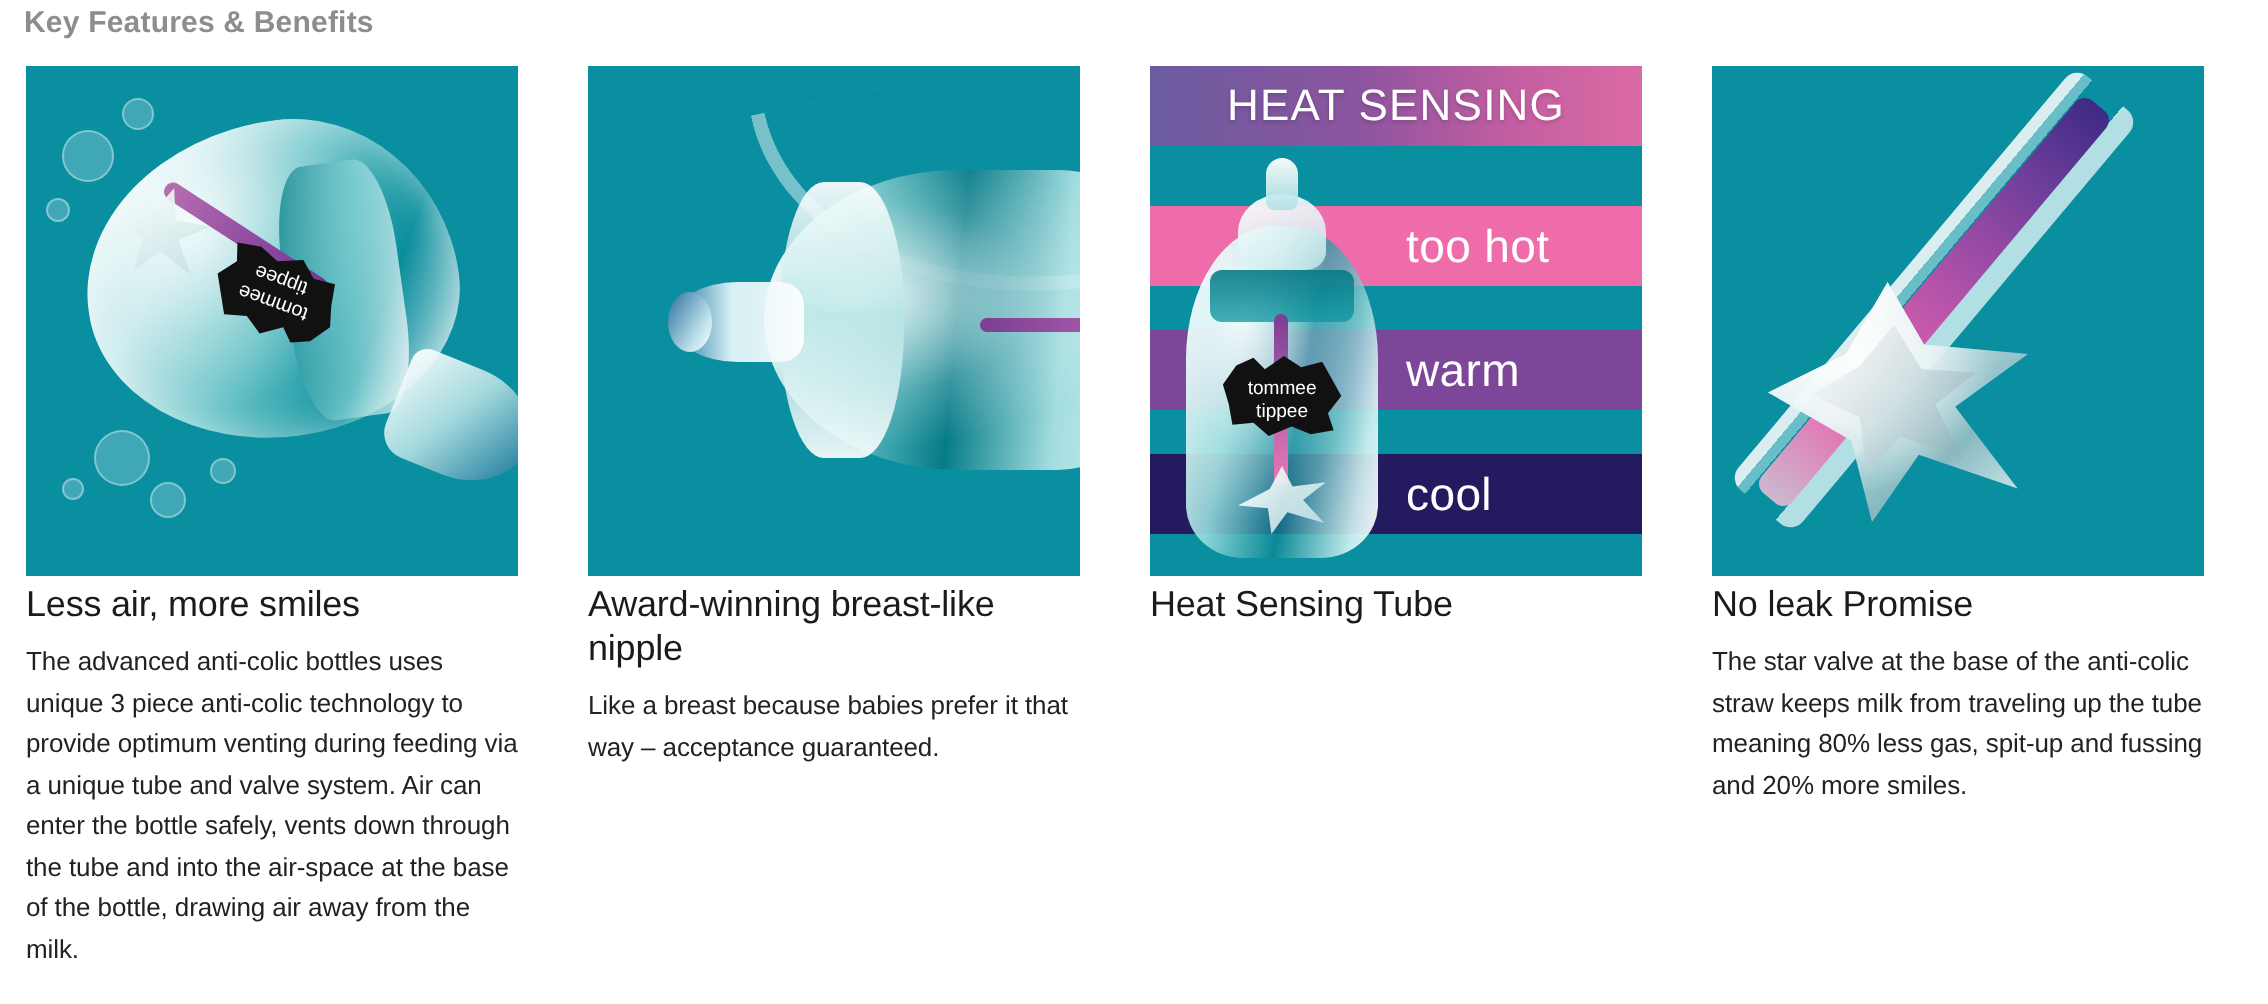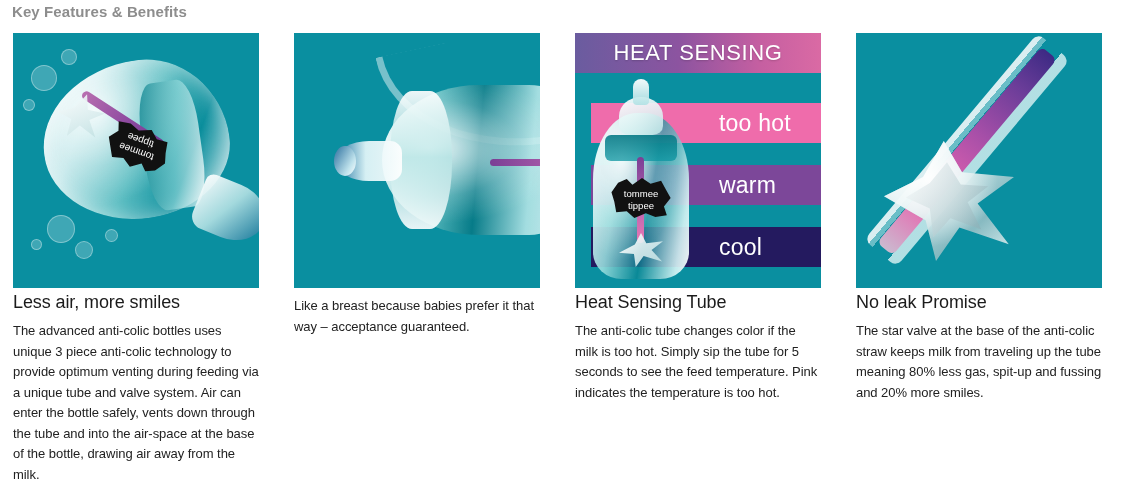--- a/index.html
+++ b/index.html
@@ -171,21 +171,21 @@
   .c3-banner span {
     color: #ffffff;
     font-size: 22px;
     font-weight: normal;
     letter-spacing: 0.6px;
     text-shadow: 0 1px 2px rgba(0,0,0,.18);
   }
   .band {
     position: absolute;
     left: 0; width: 246px;
-    display: flex; align-items: center; margin-left: 16px;
+    display: flex; align-items: center;
   }
   .band span {
     color: #ffffff;
     font-size: 23px;
     letter-spacing: .2px;
     padding-left: 128px;
   }
   .band-hot  { top: 70px;  height: 40px; background: #ef6cab; }
   .band-warm { top: 132px; height: 40px; background: #7c4799; }
   .band-cool { top: 194px; height: 40px; background: #241a5f; }
@@ -325,20 +325,21 @@
 
     <div class="card">
       <div class="thumb">
         <div class="c2-swoosh"></div>
         <div class="c2-body"></div>
         <div class="c2-ring"></div>
         <div class="c2-teat"></div>
         <div class="c2-tip"></div>
         <div class="c2-tube"></div>
       </div>
+      <div class="card-title">Award-winning breast-like nipple</div>
       <div class="card-body">Like a breast because babies prefer it that way – acceptance guaranteed.</div>
     </div>
 
     <div class="card">
       <div class="thumb">
         <div class="c3-banner">
           <span>HEAT SENSING</span>
         </div>
 
         <div class="band band-hot">
@@ -361,21 +362,20 @@
           <div class="c3-logo">
             <svg class="logo-svg" viewBox="0 0 64 44">
               <path d="M7 6 L16 2 L22 8 L32 1 L41 7 L52 4 L57 13 L62 22 L55 31 L58 40 L46 42 L36 38 L24 43 L16 36 L5 37 L3 26 L0 16 Z" fill="#111111"></path>
               <text x="31" y="21" fill="#ffffff" font-size="10" font-family="Liberation Sans, sans-serif" text-anchor="middle">tommee</text>
               <text x="31" y="33" fill="#ffffff" font-size="10" font-family="Liberation Sans, sans-serif" text-anchor="middle">tippee</text>
             </svg>
           </div>
         </div>
       </div>
       <div class="card-title">Heat Sensing Tube</div>
-      <div class="card-body">The anti-colic tube changes color if the milk is too hot. Simply sip the tube for 5 seconds to see the feed temperature. Pink indicates the temperature is too hot.</div>
     </div>
 
     <div class="card">
       <div class="thumb">
         <div class="c4-tube"></div>
         <div class="c4-tube-core"></div>
         <div class="c4-valve"></div>
         <div class="c4-valve2"></div>
       </div>
       <div class="card-title">No leak Promise</div>

